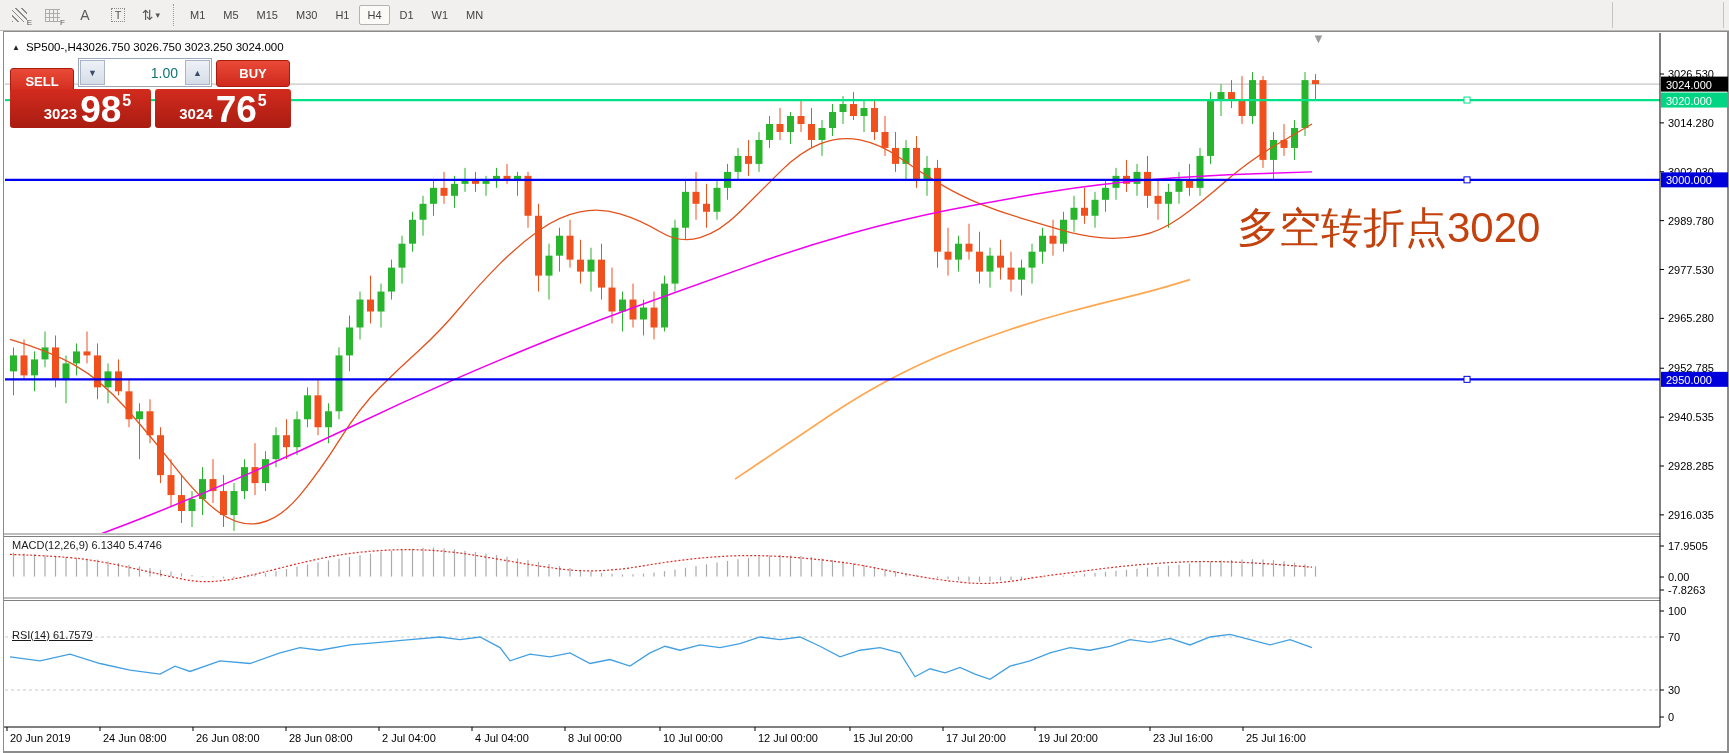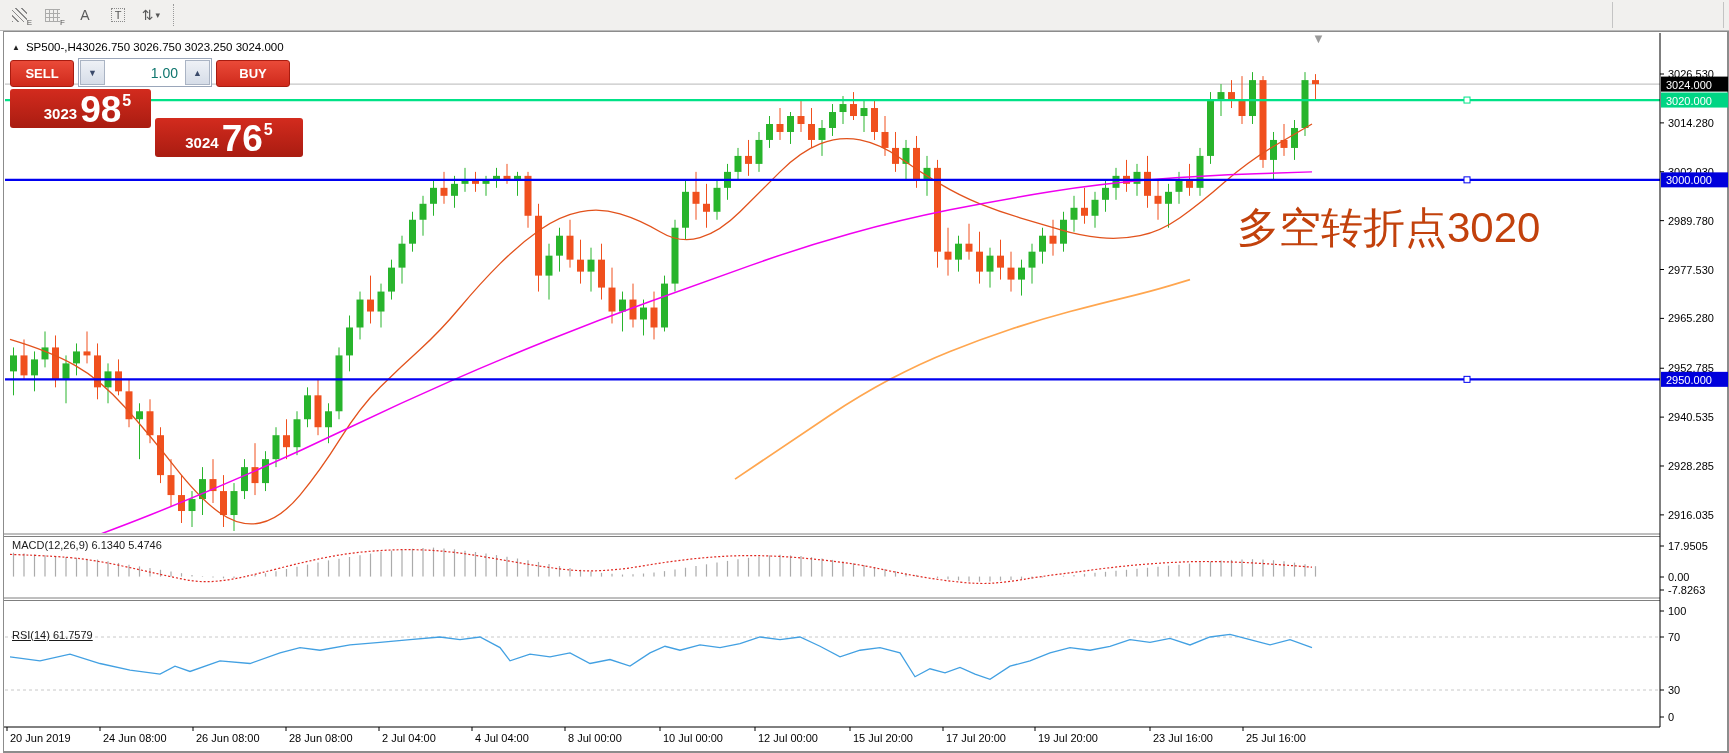--- a/index.html
+++ b/index.html
@@ -28,32 +28,32 @@
   svg text{font-family:"Liberation Sans","DejaVu Sans",sans-serif;font-size:11px;fill:#000;}
   
   .sym-title{position:absolute;left:12px;top:41px;z-index:6;font-size:11.5px;color:#000;}
   .sym-title .collapse{font-size:8px;color:#222;margin-right:6px;vertical-align:1px;}
   .sym-title .ohlc{margin-left:0;}
   
   .trade{position:absolute;left:0;top:0;z-index:7;}
   .btn-red{position:absolute;background:linear-gradient(180deg,#ea4a38,#cf2a1c);border:1px solid #a81c10;
            border-radius:3px;color:#fff;font-weight:bold;font-size:13px;display:flex;align-items:center;
            justify-content:center;cursor:pointer;}
-  .sell-btn{left:10px;top:60px;width:62px;height:25px;}
+  .sell-btn{left:10px;top:68px;width:62px;height:25px;}
   .buy-btn{left:216px;top:60px;width:72px;height:25px;}
   .vol{position:absolute;left:78px;top:58px;width:134px;height:29px;background:#fff;border:1px solid #9aa6ba;
        display:flex;align-items:stretch;box-sizing:border-box;}
   .vol-btn{width:23px;background:linear-gradient(180deg,#eef1f6,#d6dde8);border:1px solid #aab4c4;color:#3a4a6a;
            font-size:9px;display:flex;align-items:center;justify-content:center;cursor:pointer;margin:1px;}
   .vol-val{flex:1;display:flex;align-items:center;justify-content:flex-end;padding-right:6px;font-size:14px;color:#0f766e;}
   .tile{position:absolute;top:89px;height:39px;background:linear-gradient(180deg,#d32b1e,#a91c11);
         border-radius:3px;color:#fff;display:flex;align-items:flex-end;justify-content:center;
         padding-bottom:2px;box-sizing:border-box;cursor:pointer;}
   .tile-bid{left:10px;width:141px;padding-left:14px;}
-  .tile-ask{left:155px;width:148px;margin-top:29px;}
+  .tile-ask{left:155px;width:136px;}
   .tile .small{font-size:15px;font-weight:bold;margin:0 3px 4px 0;}
   .tile .big{font-size:37px;font-weight:bold;line-height:33px;}
   .tile .sup{font-size:16px;font-weight:bold;margin:0 0 16px 1px;}
   
   .ind-label{position:absolute;z-index:6;font-size:11px;color:#1a1a1a;text-align:right;}
   #macd-label{left:12px;top:539px;}
   #rsi-label{left:12px;top:629px;text-decoration:underline;}
   
   .annotation{position:absolute;left:1237px;top:200px;z-index:6;font-size:42px;color:#c2410c;
               font-family:"Liberation Sans","DejaVu Sans",sans-serif;white-space:nowrap;}
@@ -75,20 +75,31 @@
     <span>A</span>
   </span>
   <span class="tool">
     <span class="boxT">T</span>
   </span>
   <span class="tool">
     <span>⇅</span>
     <span class="caret">▾</span>
   </span>
   <span class="tb-sep"></span>
+  <span class="tf-wrap" id="tf-wrap">
+      <span class="tf">M1</span>
+      <span class="tf">M5</span>
+      <span class="tf">M15</span>
+      <span class="tf">M30</span>
+      <span class="tf">H1</span>
+      <span class="tf active">H4</span>
+      <span class="tf">D1</span>
+      <span class="tf">W1</span>
+      <span class="tf">MN</span>
+    </span>
   <span class="tb-vline" style="left:1612px;"></span>
   <span class="tb-vline" style="left:1723px;"></span>
 </div>
 
 <div class="chart-window"></div>
 <svg id="cv" width="1729" height="753">
     <rect x="3.5" y="31.5" width="1725" height="721" fill="none" stroke="#8c8c8c"></rect>
     <defs>
       <clipPath id="mainclip">
         <rect x="5" y="33" width="1655" height="500"></rect>

